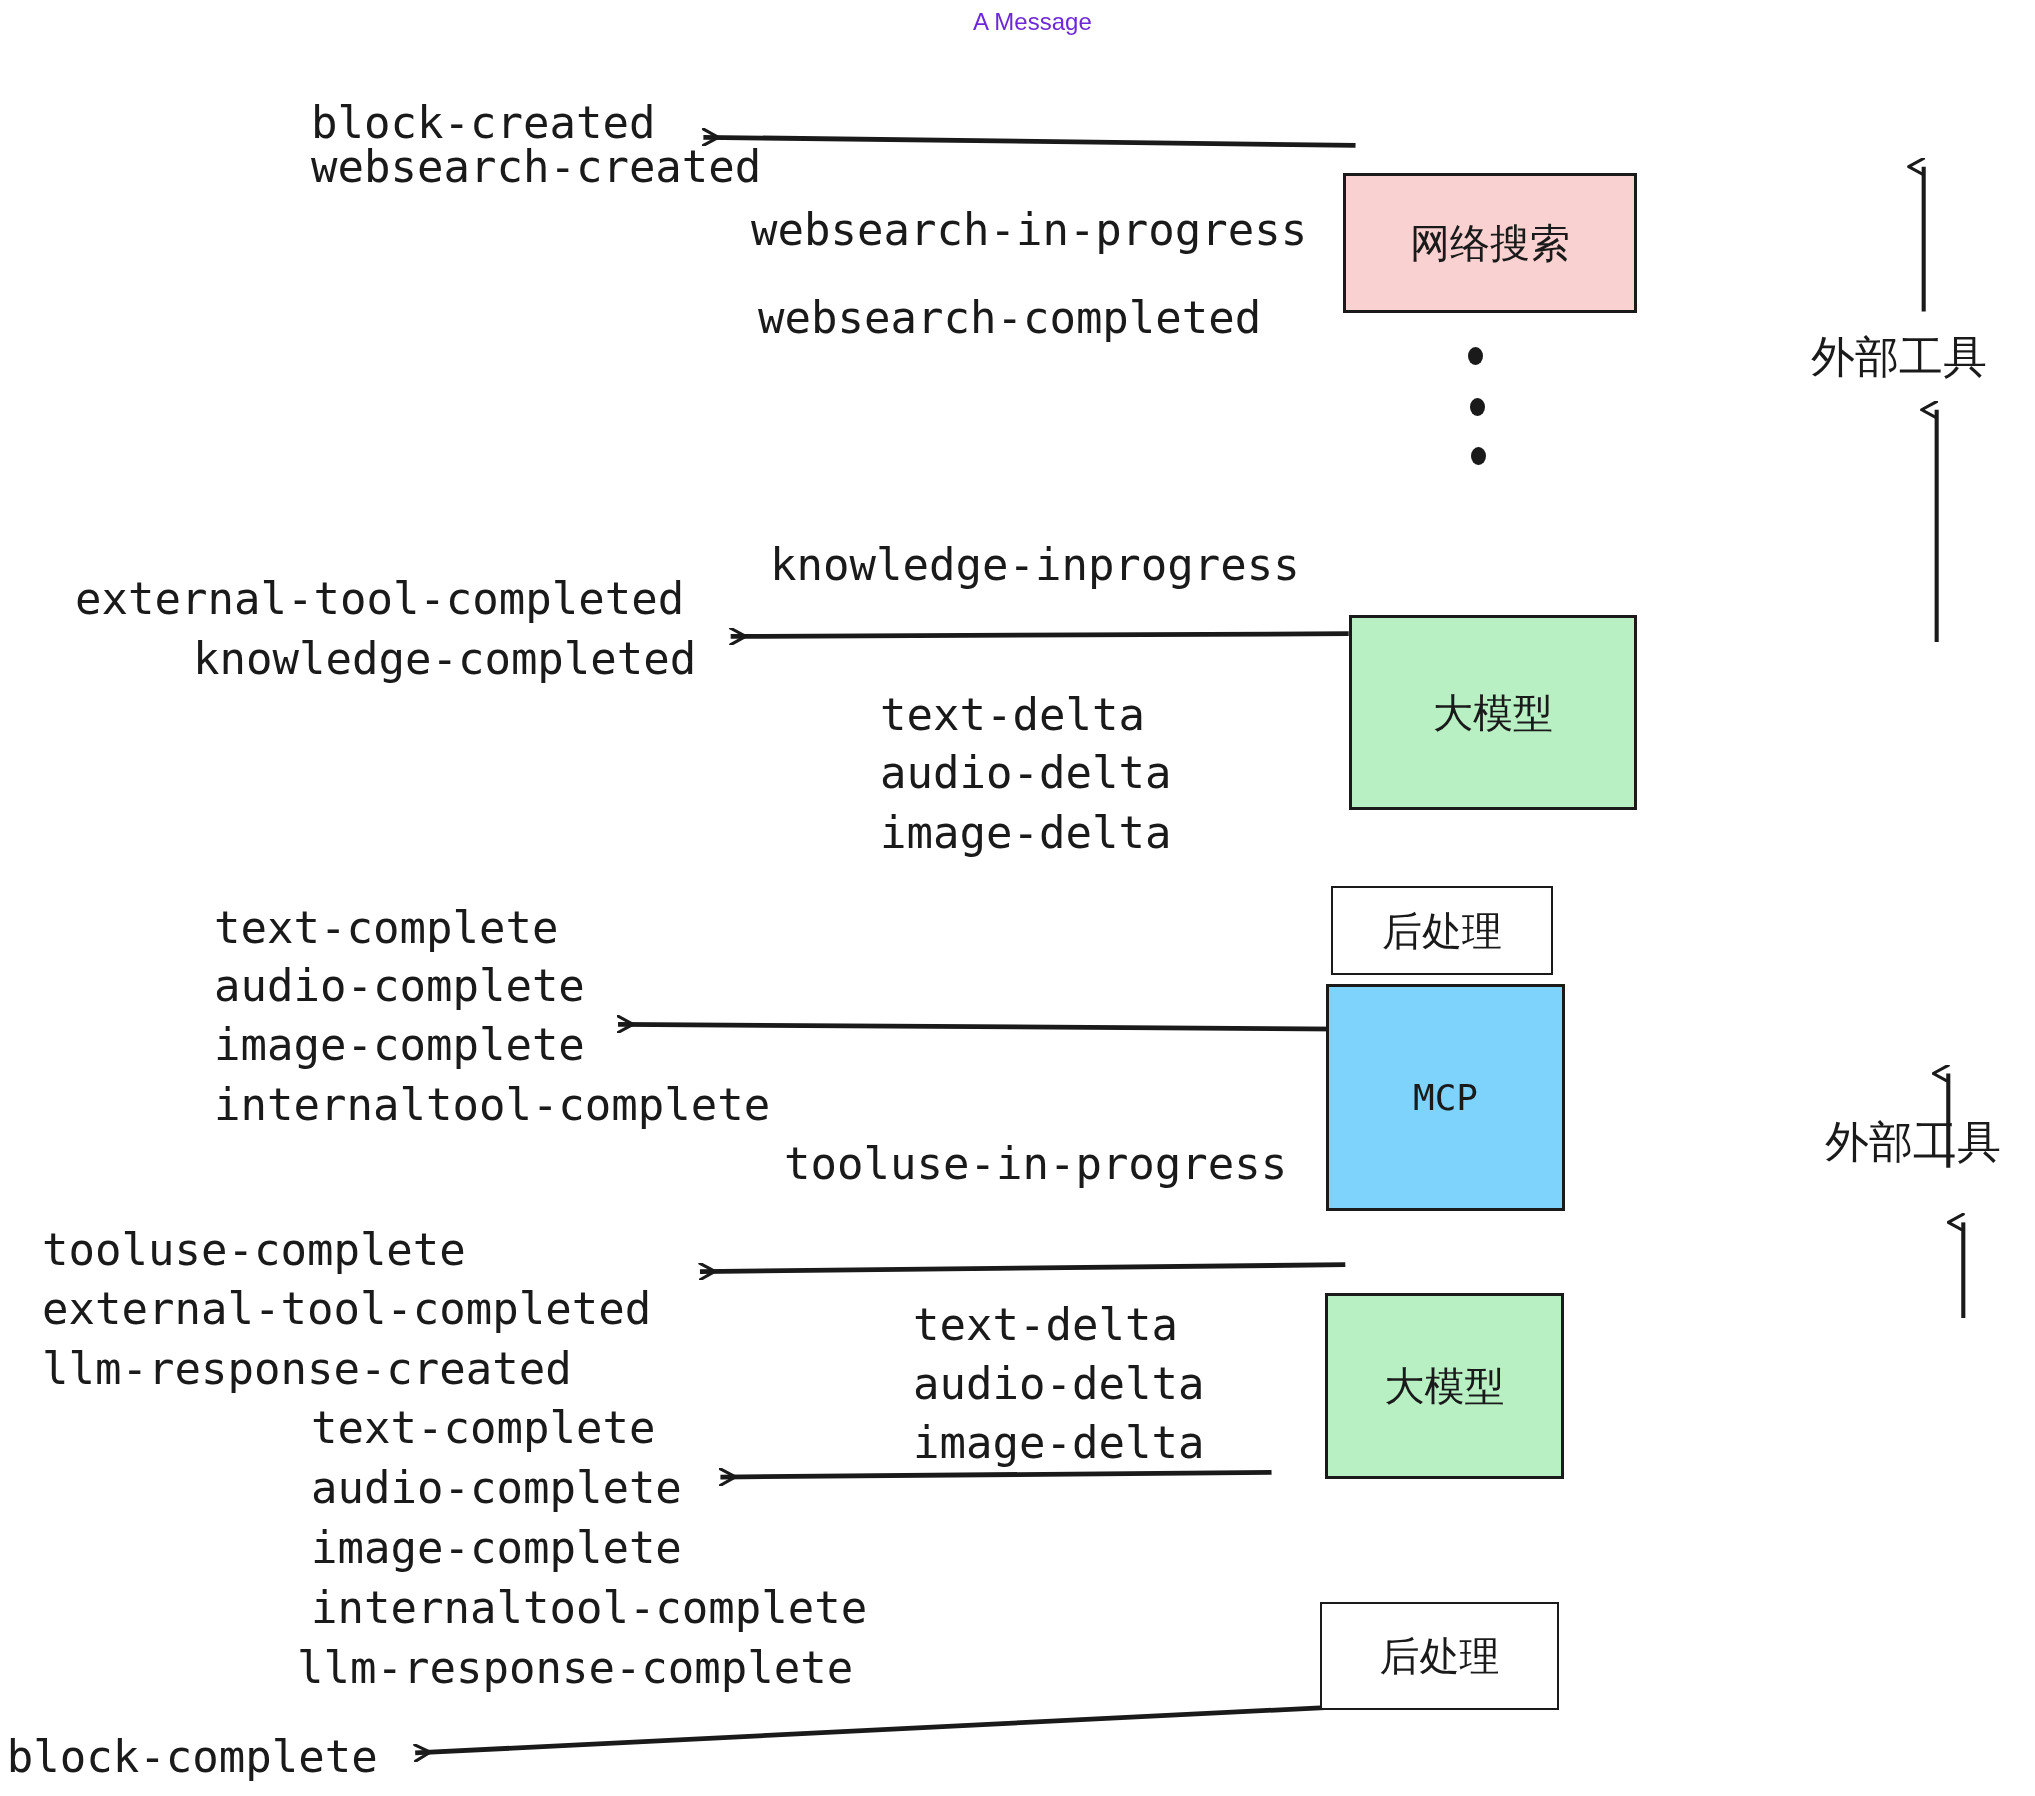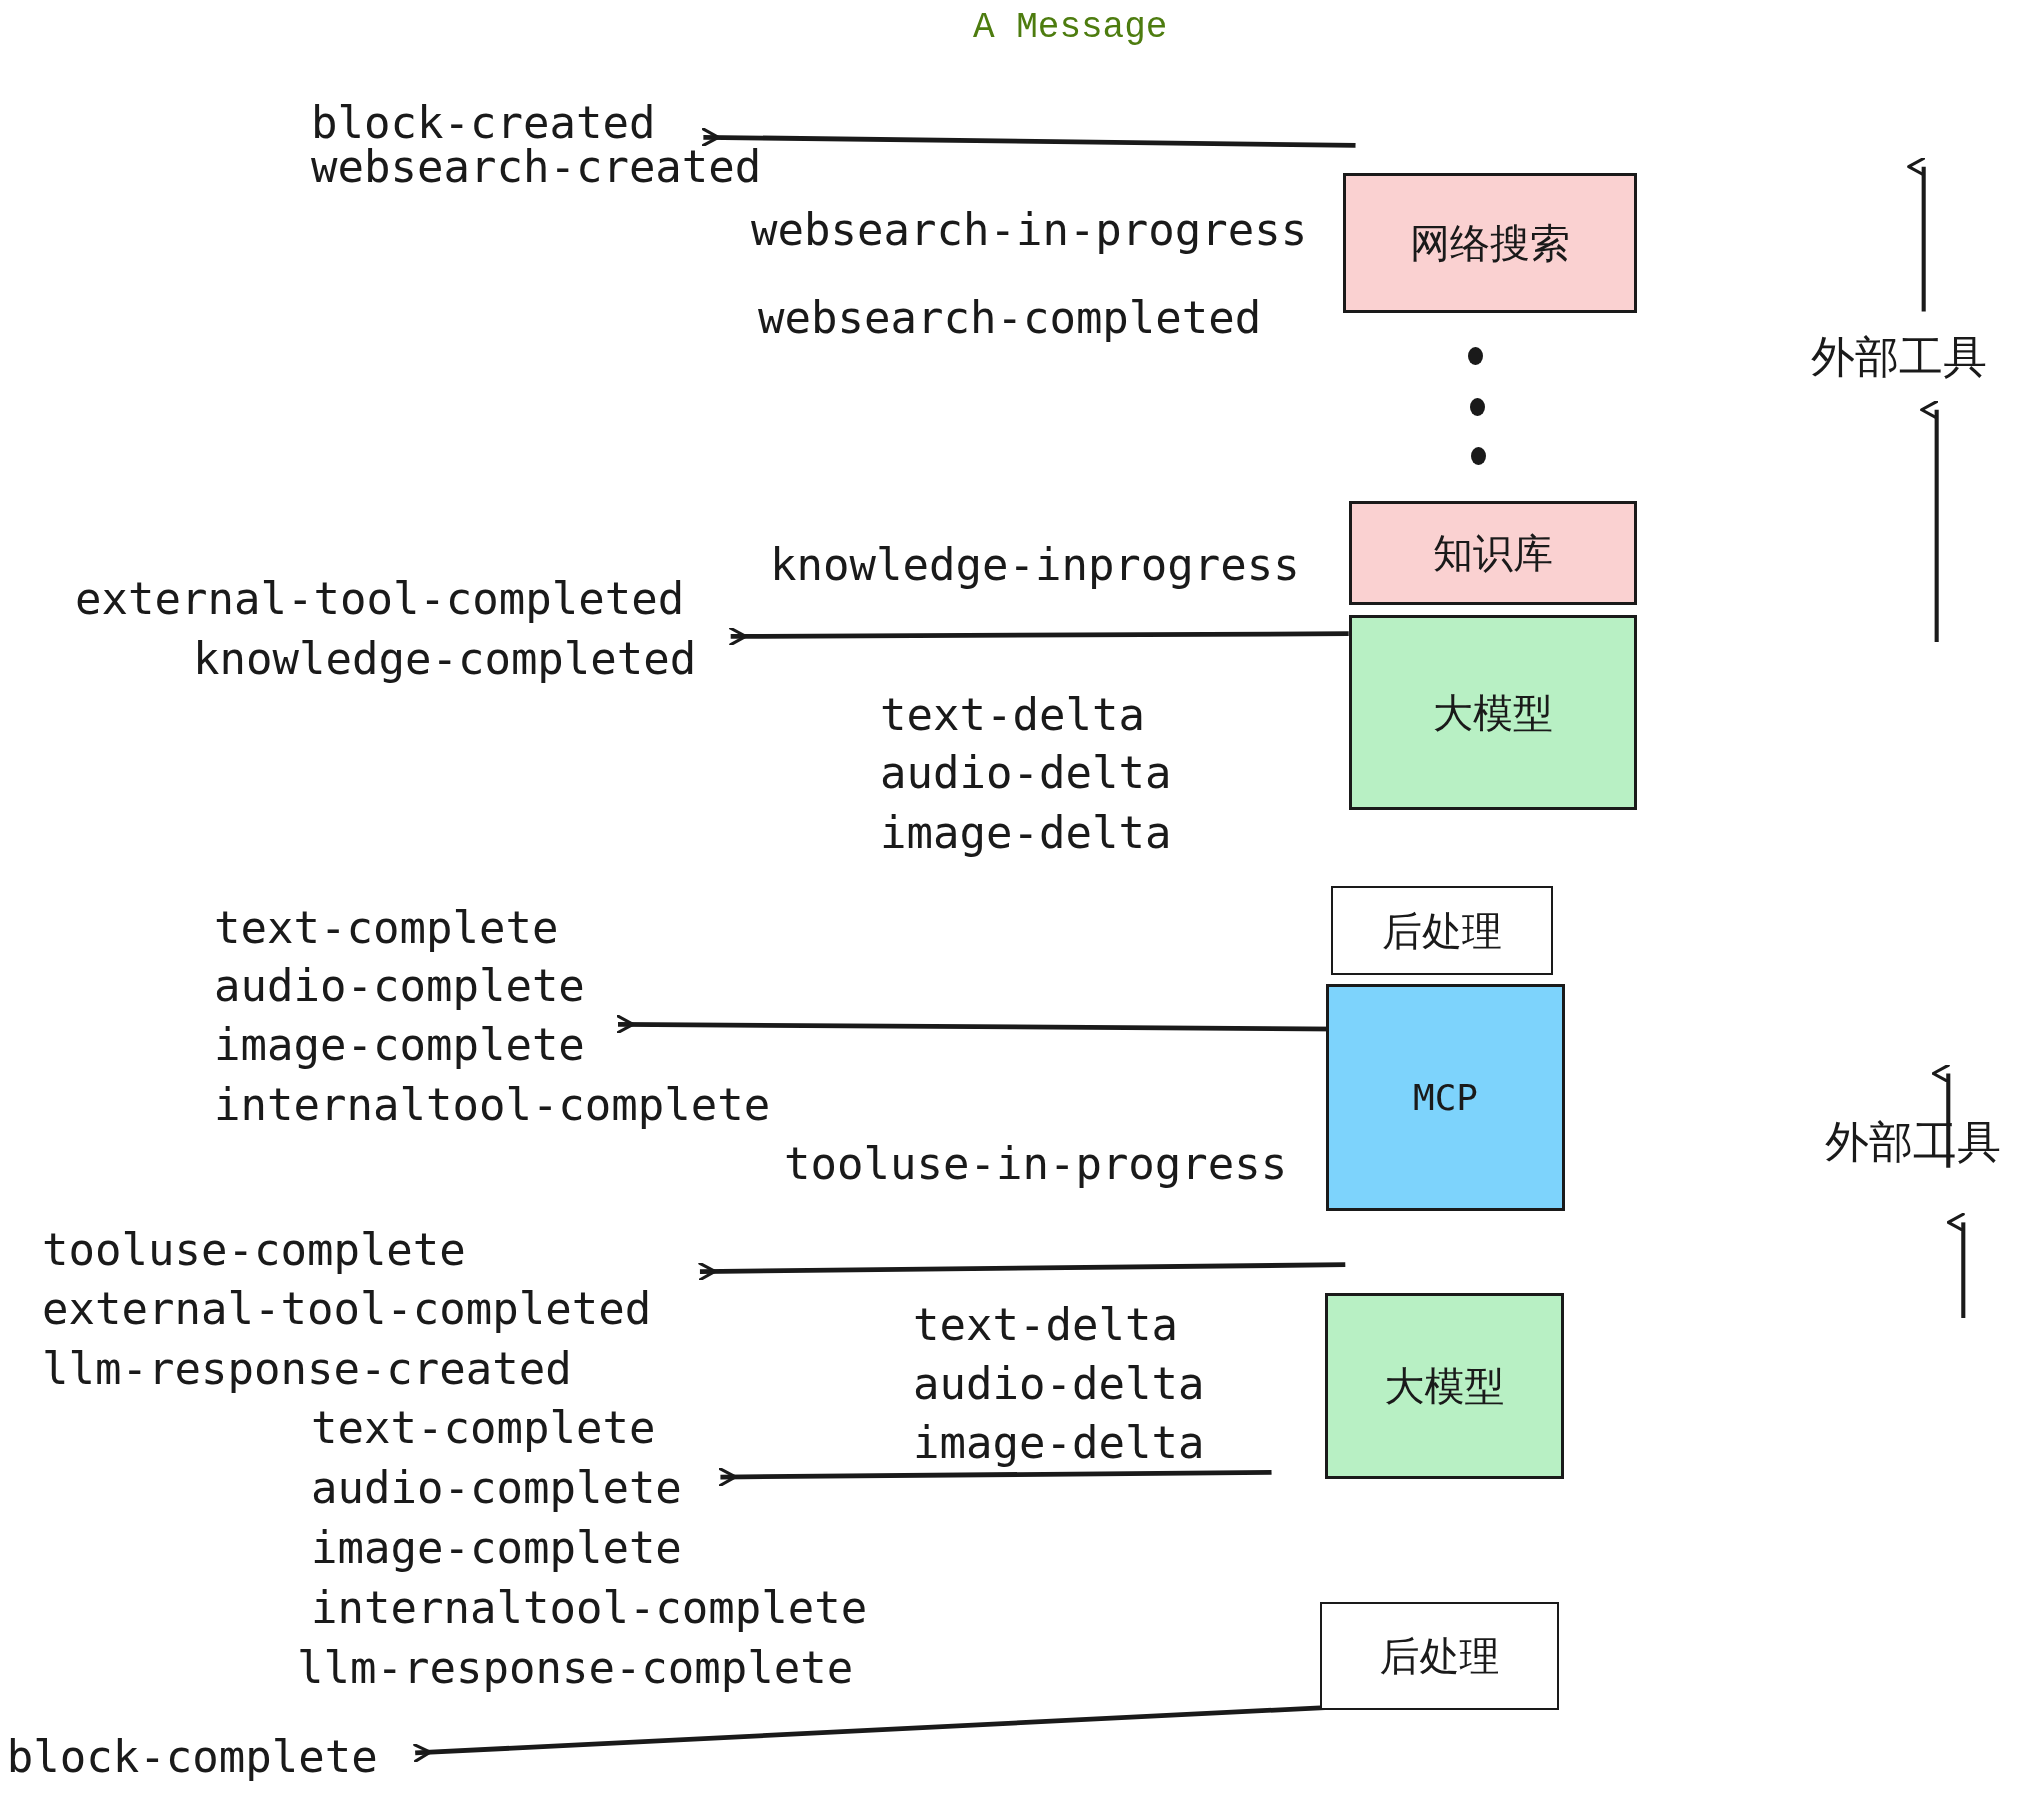--- a/index.html
+++ b/index.html
@@ -21,23 +21,23 @@
     white-space: pre;
     color: #1a1a1a;
     font-family: "DejaVu Sans Mono", "Liberation Mono", monospace;
     font-size: 44px;
     line-height: 1;
     letter-spacing: 0px;
   }
   .title {
     position: absolute;
     white-space: pre;
-    color: #4d7c0f;
-    font-family: Liberation Mono, monospace;
-    font-size: 36px;
+    color: #6d28d9;
+    font-family: Liberation Sans, sans-serif;
+    font-size: 24px;
     line-height: 1;
   }
   
   .box {
     position: absolute;
     box-sizing: border-box;
     border: 3.4px solid #1a1a1a;
     display: flex;
     align-items: center;
     justify-content: center;
@@ -110,23 +110,20 @@
     <line x1="2836" y1="600" x2="2836" y2="940" stroke="#1a1a1a" stroke-width="6" marker-end="url(#ahv)" transform="rotate(180 2836 770)"></line>
 
     <line x1="2853" y1="1710" x2="2853" y2="1572" stroke="#1a1a1a" stroke-width="6" marker-end="url(#ahv)"></line>
     <line x1="2875" y1="1790" x2="2875" y2="1930" stroke="#1a1a1a" stroke-width="6" marker-end="url(#ahv)" transform="rotate(180 2875 1860)"></line>
   </svg>
 
   <div class="box" style="left:1343px; top:173px; width:294px; height:140px; background:#fad1d1;">
     <span class="box-label">网络搜索</span>
   </div>
 
-  <div class="box" style="left:1349px; top:501px; width:288px; height:104px; background:#fad1d1;">
-    <span class="box-label">知识库</span>
-  </div>
 
   <div class="box" style="left:1349px; top:615px; width:288px; height:195px; background:#b8f0c4;">
     <span class="box-label">大模型</span>
   </div>
 
   <div class="box" style="left:1331px; top:886px; width:222px; height:89px; background:#ffffff; border-width:2.7px;">
     <span class="box-label">后处理</span>
   </div>
 
   <div class="box mcp" style="left:1326px; top:984px; width:239px; height:227px; background:#7dd3fc;">

